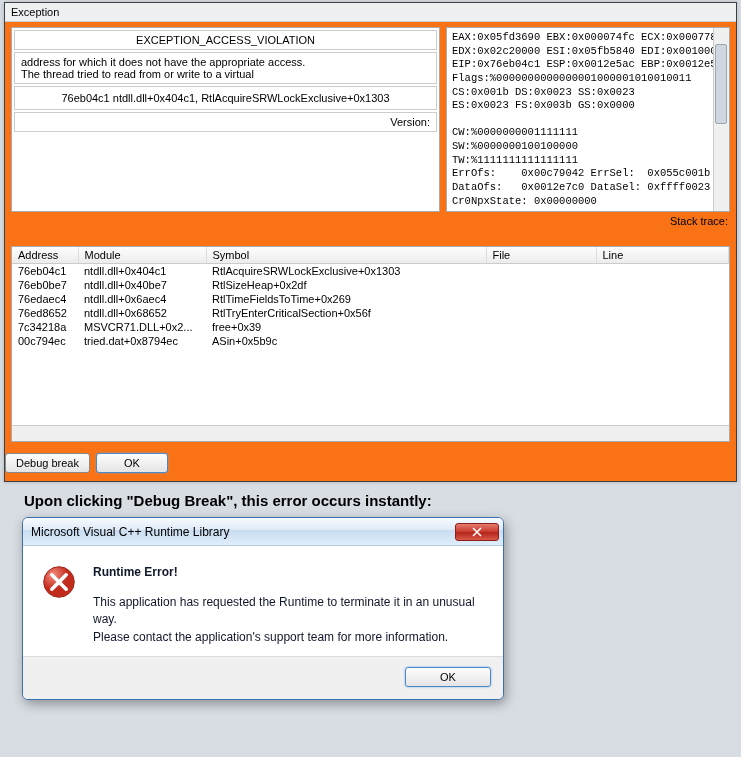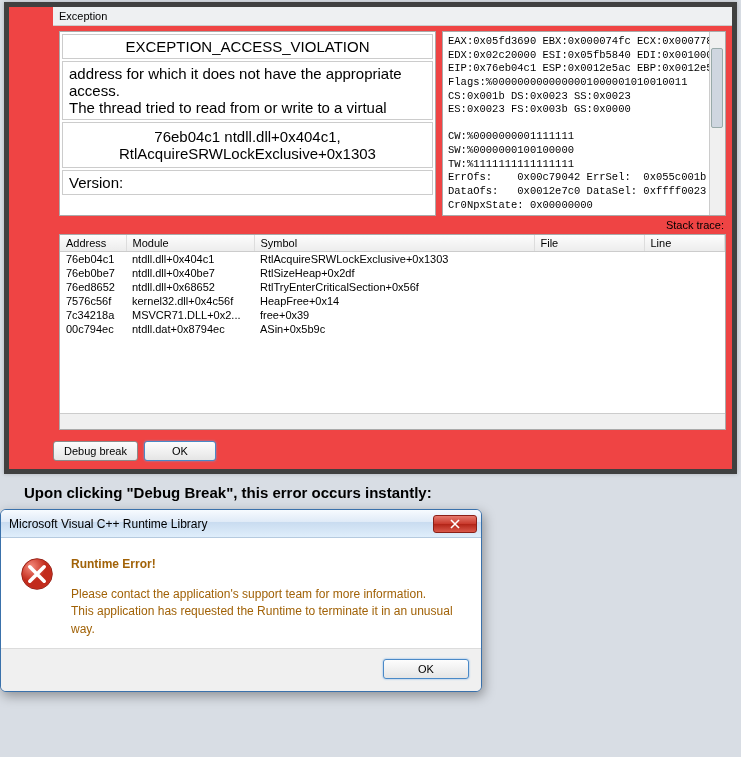--- a/index.html
+++ b/index.html
@@ -5,25 +5,24 @@
 * { box-sizing: border-box; margin: 0; padding: 0; }
 body {
   font-family: "Segoe UI", Tahoma, sans-serif;
   font-size: 11px;
   background: #d8dde4;
   width: 741px;
   height: 757px;
   overflow: hidden;
 }
 .exception-window {
-  background: #ef4444;
-  border: 5px solid #404040;
+  background: #f97316;
+  border: 1px solid #404040;
   margin: 2px 4px 0 4px;
   box-shadow: 0 0 4px rgba(0,0,0,0.2);
-  padding-left: 44px;
 }
 .titlebar {
   background: #eef0f2;
   padding: 3px 6px;
   border-bottom: 1px solid #ccc;
   font-size: 11px;
 }
 .exception-body {
   display: flex;
   padding: 5px 6px 0 6px;
@@ -34,21 +33,21 @@
   border: 1px solid #aaa;
   background: #fff;
   padding: 2px;
   display: flex;
   flex-direction: column;
   gap: 2px;
 }
 .left-pane .inner-box {
   border: 1px solid #ccc;
   padding: 3px 6px;
-  font-size: 15px;
+  font-size: 11px;
 }
 .exc-title {
   text-align: center;
   font-size: 13px;
   padding: 4px 0;
 }
 .right-pane {
   width: 284px;
   border: 1px solid #aaa;
   background: #fff;
@@ -74,21 +73,21 @@
   background: #cfd6e0;
   border: 1px solid #9aa;
   border-radius: 2px;
 }
 .stack-label {
   padding: 3px 8px;
   font-size: 11px;
   text-align: right;
 }
 .stack-wrap {
-  margin: 0 6px 5px 6px;
+  margin: 16px 6px 5px 6px;
   border: 1px solid #aaa;
   background: #fff;
   height: 196px;
   overflow: hidden;
   position: relative;
 }
 .stack-table {
   width: 100%;
   border-collapse: collapse;
   font-size: 11px;
@@ -125,20 +124,21 @@
 }
 .caption-text {
   font-weight: bold;
   font-size: 15px;
   font-family: Arial, sans-serif;
   padding: 10px 0 8px 24px;
   color: #000;
 }
 .msg-dialog {
   width: 482px;
+  margin-left: 22px;
   border: 1px solid #3a71ab;
   border-radius: 6px;
   box-shadow: 2px 4px 12px rgba(0,0,0,0.35);
   background: #f4f4f4;
   overflow: hidden;
 }
 .msg-titlebar {
   display: flex;
   align-items: center;
   justify-content: space-between;
@@ -165,21 +165,21 @@
   padding: 18px 18px 10px 18px;
   gap: 16px;
   background: #fff;
 }
 .err-icon {
   width: 36px; height: 36px;
   flex-shrink: 0;
 }
 .msg-text {
   font-size: 12px;
-  color: #a16207;
+  color: #0f172a;
   line-height: 1.45;
 }
 .msg-text .rt-title {
   font-weight: bold;
   margin-bottom: 12px;
 }
 .msg-text .prog {
   margin-bottom: 22px;
 }
 .msg-footer {
@@ -206,21 +206,21 @@
   </div>
 
   <div class="exception-body">
     <div class="left-pane">
       <div class="exc-title inner-box">EXCEPTION_ACCESS_VIOLATION</div>
       <div class="inner-box">
         <div>address for which it does not have the appropriate access.</div>
         <div>The thread tried to read from or write to a virtual</div>
       </div>
       <div class="inner-box" style="text-align:center;padding:5px 6px;">76eb04c1 ntdll.dll+0x404c1, RtlAcquireSRWLockExclusive+0x1303</div>
-      <div class="inner-box" style="text-align:left;">Version:</div>
+      <div class="inner-box" style="text-align:right;">Version:</div>
     </div>
 
     <div class="right-pane"><span>EAX:0x05fd3690 EBX:0x000074fc ECX:0x000778fb
 EDX:0x02c20000 ESI:0x05fb5840 EDI:0x00100000
 EIP:0x76eb04c1 ESP:0x0012e5ac EBP:0x0012e5d8
 Flags:%0000000000000001000001010010011
 CS:0x001b DS:0x0023 SS:0x0023
 ES:0x0023 FS:0x003b GS:0x0000
 
 CW:%0000000001111111
@@ -253,43 +253,43 @@
             <td></td>
           </tr>
           <tr>
             <td>76eb0be7</td>
             <td>ntdll.dll+0x40be7</td>
             <td>RtlSizeHeap+0x2df</td>
             <td></td>
             <td></td>
           </tr>
           <tr>
+            <td>76edaec4</td>
+            <td>ntdll.dll+0x6aec4</td>
+            <td>RtlTimeFieldsToTime+0x269</td>
+            <td></td>
+            <td></td>
+          </tr>
+          <tr>
             <td>76ed8652</td>
             <td>ntdll.dll+0x68652</td>
             <td>RtlTryEnterCriticalSection+0x56f</td>
             <td></td>
             <td></td>
           </tr>
           <tr>
-            <td>7576c56f</td>
-            <td>kernel32.dll+0x4c56f</td>
-            <td>HeapFree+0x14</td>
-            <td></td>
-            <td></td>
-          </tr>
-          <tr>
             <td>7c34218a</td>
             <td>MSVCR71.DLL+0x2...</td>
             <td>free+0x39</td>
             <td></td>
             <td></td>
           </tr>
           <tr>
             <td>00c794ec</td>
-            <td>ntdll.dat+0x8794ec</td>
+            <td>tried.dat+0x8794ec</td>
             <td>ASin+0x5b9c</td>
             <td></td>
             <td></td>
           </tr>
         </tbody>
     </table>
     <div class="hscroll-bar"></div>
   </div>
 
   <div class="button-row">
@@ -316,20 +316,20 @@
       <defs>
           <radialGradient id="g" cx="30%" cy="25%">
             <stop offset="0%" stop-color="#f58c7e"></stop>
             <stop offset="100%" stop-color="#c22b1c"></stop>
           </radialGradient>
         </defs>
       <path d="M12 12 L28 28 M28 12 L12 28" stroke="#fff" stroke-width="4" stroke-linecap="round"></path>
     </svg>
     <div class="msg-text">
       <div class="rt-title">Runtime Error!</div>
+      <div>This application has requested the Runtime to terminate it in an unusual way.</div>
       <div>Please contact the application's support team for more information.</div>
-      <div>This application has requested the Runtime to terminate it in an unusual way.</div>
     </div>
   </div>
   <div class="msg-footer">
     <button class="btn default" style="min-width:86px">OK</button>
   </div>
 </div>
 
 </body></html>

